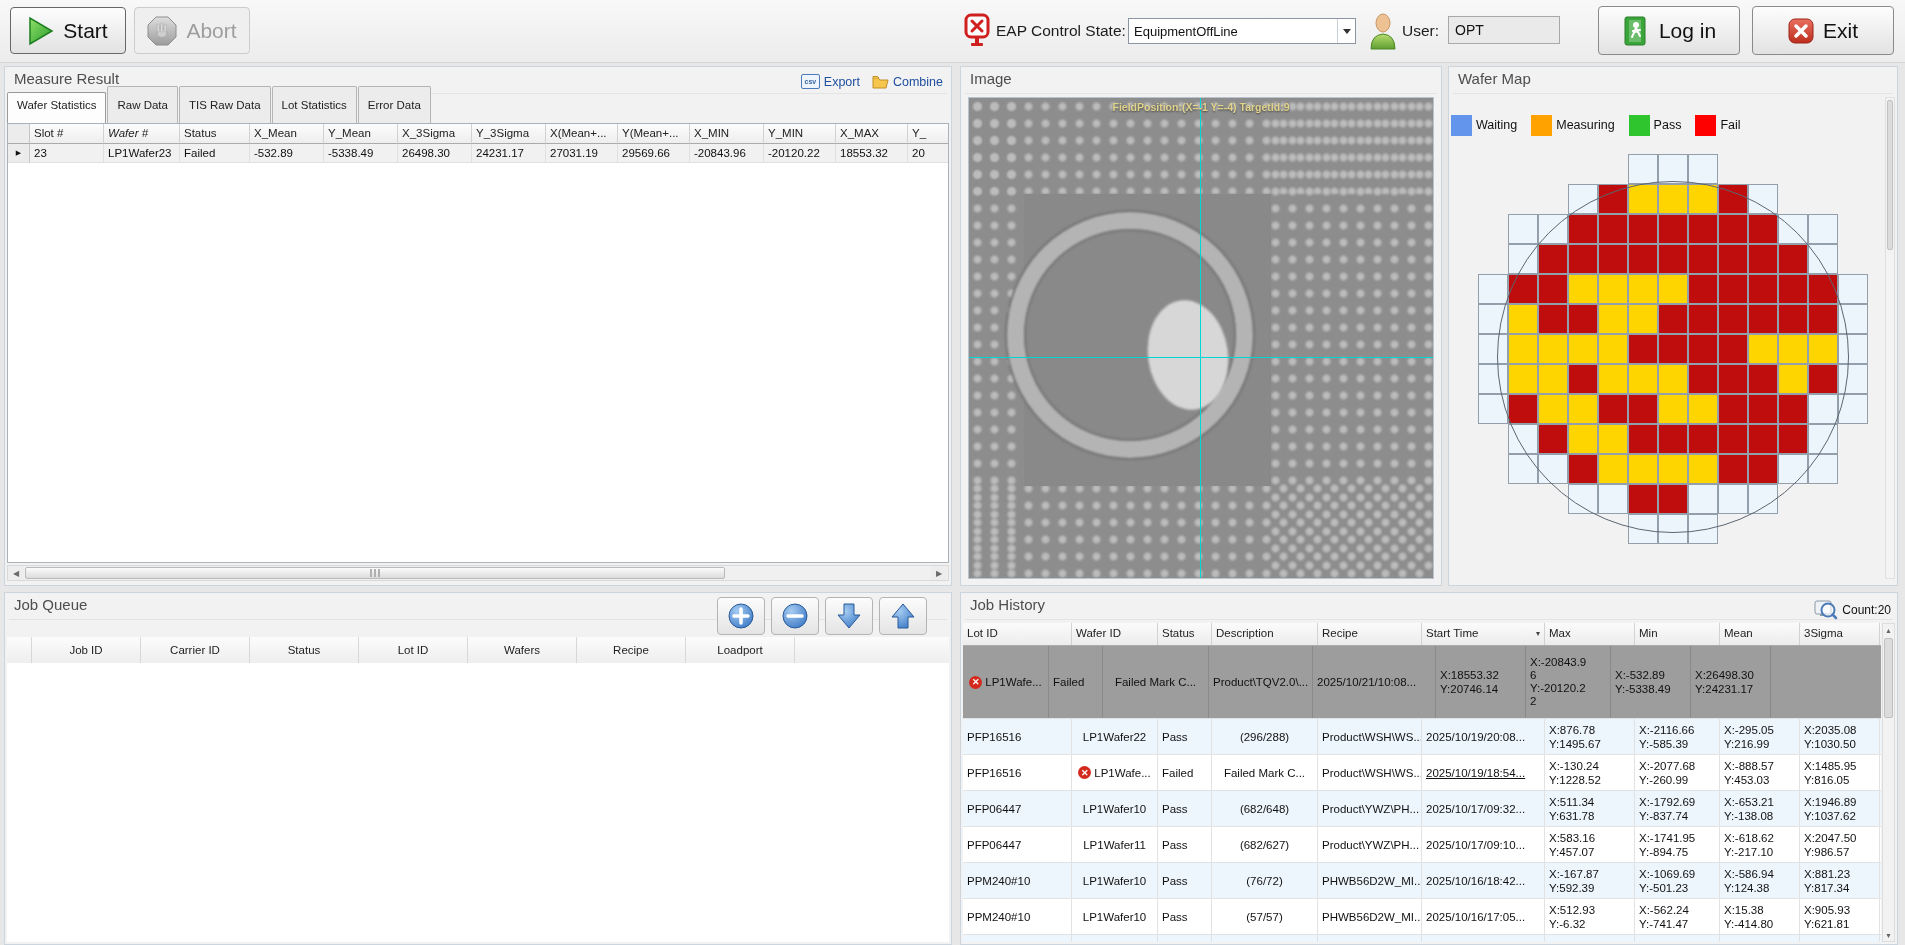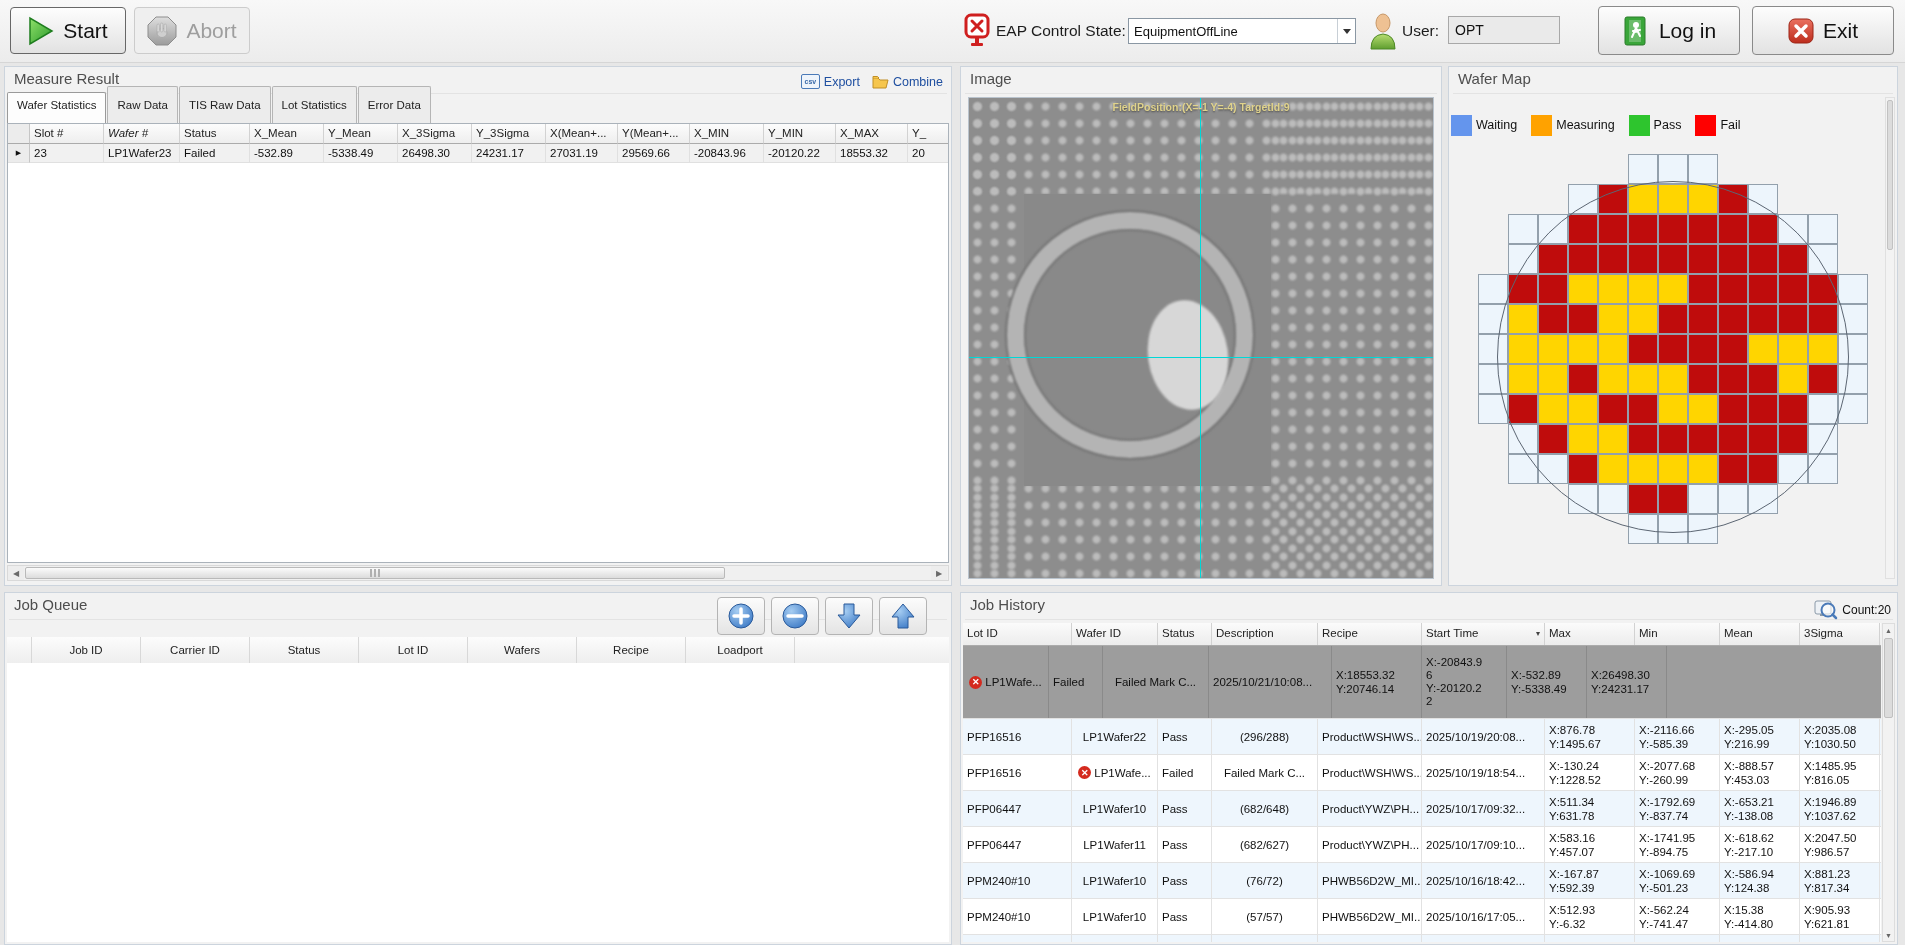--- a/index.html
+++ b/index.html
@@ -544,20 +544,21 @@
         <div class="h-th" style="width: 80px;">3Sigma</div>
       </div>
     <div id="hist-body">
         <div class="h-row sel" style="min-height: 72px;">
           <div class="h-td wafer" style="width: 86px;">
             <span class="failicon">✕</span>
             <span>LP1Wafe...</span>
           </div>
           <div class="h-td" style="width: 54px;">Failed</div>
           <div class="h-td desc" style="width: 106px;">Failed Mark C...</div>
+          <div class="h-td" style="width: 104px;">Product\TQV2.0\...</div>
           <div class="h-td" style="width: 123px;">2025/10/21/10:08...</div>
           <div class="h-td vals" style="width: 90px;">
             <div>X:18553.32</div>
             <div>Y:20746.14</div>
           </div>
           <div class="h-td vals tight" style="width: 85px;">
             <div>X:-20843.96</div>
             <div>Y:-20120.22</div>
           </div>
           <div class="h-td vals" style="width: 80px;">
@@ -597,21 +598,21 @@
         </div>
         <div class="h-row">
           <div class="h-td" style="width: 109px;">PFP16516</div>
           <div class="h-td wafer" style="width: 86px;">
             <span class="failicon">✕</span>
             <span>LP1Wafe...</span>
           </div>
           <div class="h-td" style="width: 54px;">Failed</div>
           <div class="h-td desc" style="width: 106px;">Failed Mark C...</div>
           <div class="h-td" style="width: 104px;">Product\WSH\WS...</div>
-          <div class="h-td" style="width: 123px;">2025/10/19/18:54...</div>
+          <div class="h-td" style="width: 123px; text-decoration: underline;">2025/10/19/18:54...</div>
           <div class="h-td vals" style="width: 90px;">
             <div>X:-130.24</div>
             <div>Y:1228.52</div>
           </div>
           <div class="h-td vals" style="width: 85px;">
             <div>X:-2077.68</div>
             <div>Y:-260.99</div>
           </div>
           <div class="h-td vals" style="width: 80px;">
             <div>X:-888.57</div>

